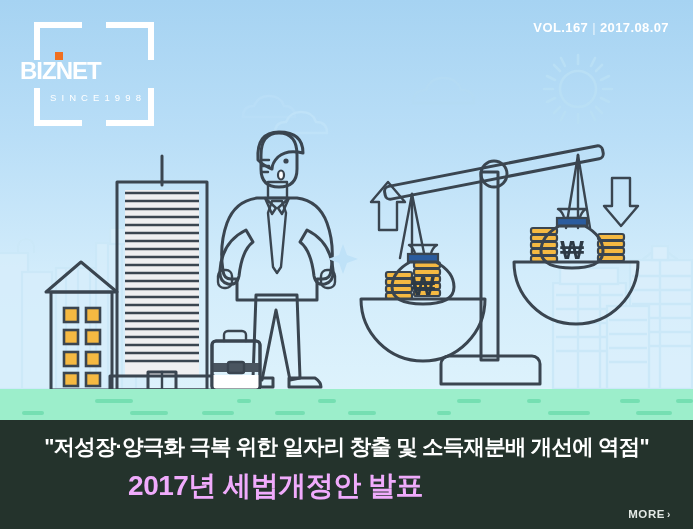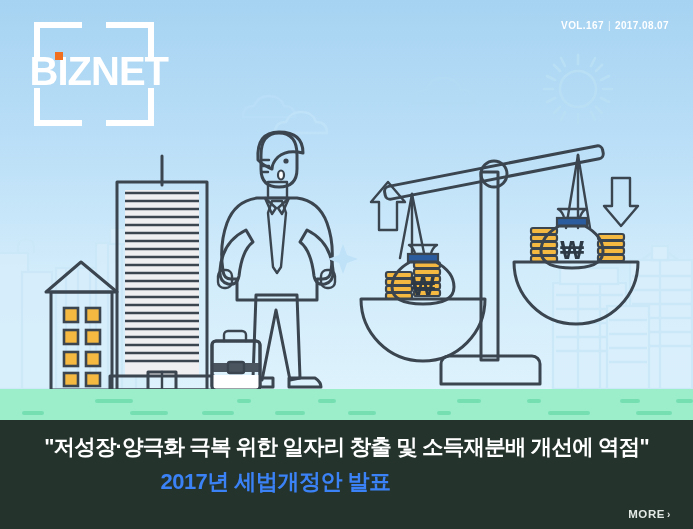--- a/index.html
+++ b/index.html
@@ -28,38 +28,37 @@
   .logo .frame-tl, .logo .frame-tr, .logo .frame-bl, .logo .frame-br {
     position:absolute; width:48px; height:38px;
   }
   .logo .frame-tl { left:10px; top:0;   border-left:6px solid #fff; border-top:6px solid #fff; }
   .logo .frame-tr { right:10px; top:0;  border-right:6px solid #fff; border-top:6px solid #fff; }
   .logo .frame-bl { left:10px; bottom:0;border-left:6px solid #fff; border-bottom:6px solid #fff; }
   .logo .frame-br { right:10px; bottom:0;border-right:6px solid #fff; border-bottom:6px solid #fff; }
 
   .logo-word {
     position:absolute; left:-4px; top:30px; width:148px;
-    font-size:40px; font-weight:bold; color:#fff;
+    font-size:24px; font-weight:bold; color:#fff;
     letter-spacing:-1px; line-height:38px;
     font-family:"Liberation Sans", sans-serif;
-    text-align:right;
   }
   .logo-dot {
     position:absolute; left:31px; top:30px;
     width:8px; height:8px; background:#f07020;
   }
   .logo-since {
     position:absolute; left:0px; top:70px; width:148px;
     font-size:9.5px; color:#fff; letter-spacing:5.1px;
     text-align:center; font-weight:400;
   }
 
   .vol {
     position:absolute; right:24px; top:20px;
-    color:#fff; font-size:10px; font-weight:bold; letter-spacing:0.4px;
+    color:#fff; font-size:13px; font-weight:bold; letter-spacing:0.4px;
   }
   .vol .sep { font-weight:400; opacity:.75; margin:0 4px; }
 
   
   .bg-city { position:absolute; left:0; top:0; width:693px; height:389px; }
 
   
   .grass {
     position:absolute; left:0; top:389px; width:693px; height:31px;
     background:#9ceecb;
@@ -72,21 +71,21 @@
     background:#24332c;
     z-index:20;
   }
   .banner .line1 {
     position:absolute; left:0; top:12px; width:693px; text-align:center;
     color:#fff; font-size:21.5px; font-weight:bold; letter-spacing:-0.8px;
     white-space:nowrap;
   }
   .banner .line2 {
     position:absolute; left:0; top:47px; width:551px; text-align:center;
-    color:#3b82f6; font-size:22px; font-weight:bold; letter-spacing:-0.5px;
+    color:#f0abfc; font-size:28px; font-weight:bold; letter-spacing:-0.5px;
   }
   .banner .more {
     position:absolute; right:22px; bottom:9px;
     color:#e3e9e5; font-size:11.5px; letter-spacing:0.6px;
     cursor:pointer;
     font-weight:bold;
   }
   .banner .more .chev { font-size:10px; margin-left:2px; }
 
   svg { display:block; }
@@ -380,20 +379,21 @@
 
   <div class="header">
 
     <div class="logo">
       <span class="frame-tl"></span>
       <span class="frame-tr"></span>
       <span class="frame-bl"></span>
       <span class="frame-br"></span>
       <span class="logo-word">BIZNET</span>
       <span class="logo-dot"></span>
+      <span class="logo-since">SINCE1998</span>
     </div>
 
     <div class="vol">
       <span>VOL.167</span><span class="sep">|</span><span>2017.08.07</span>
     </div>
   </div>
 
   <div class="banner">
     <div class="line1">"저성장·양극화 극복 위한 일자리 창출 및 소득재분배 개선에 역점"</div>
     <div class="line2">2017년 세법개정안 발표</div>

